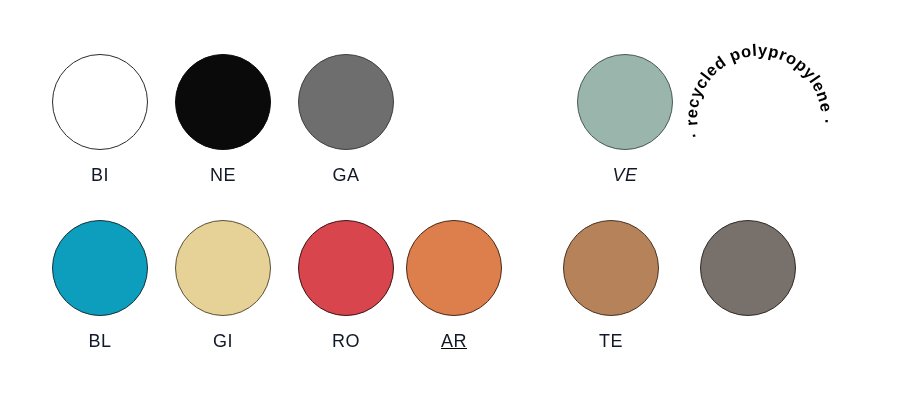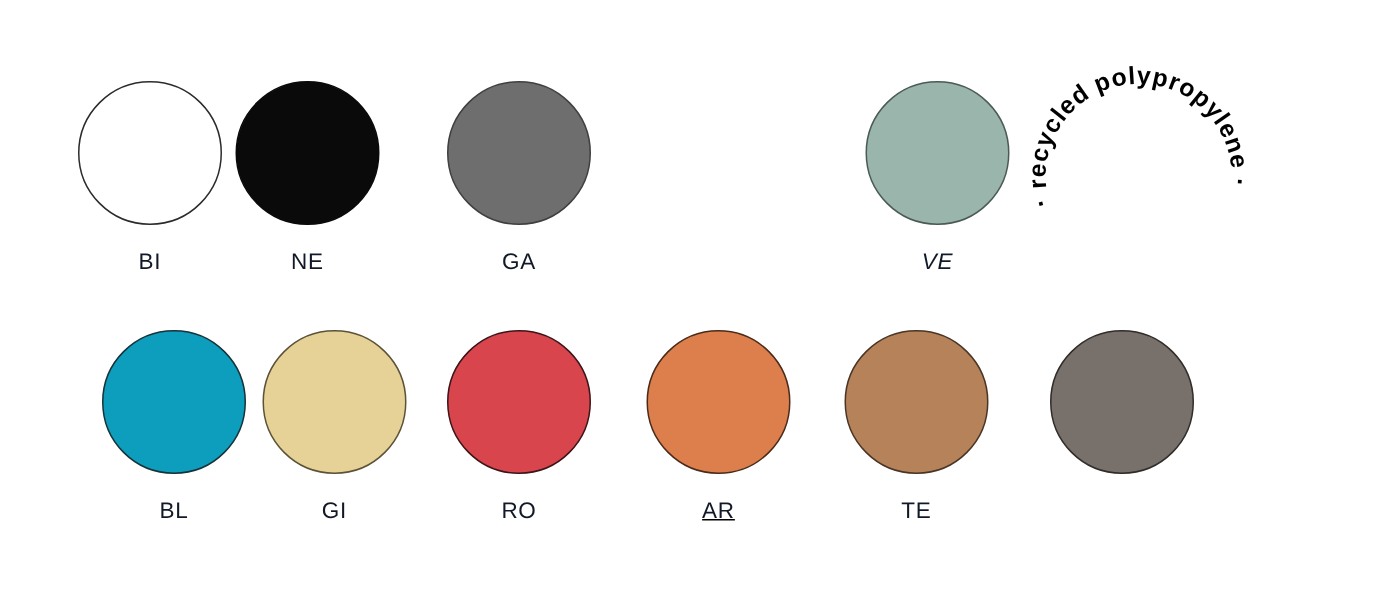--- a/index.html
+++ b/index.html
@@ -47,21 +47,21 @@
     height: 96px;
     margin: 12px auto 0 auto;
     border-radius: 50%;
     box-sizing: border-box;
     border: 1px solid #262626;
   }
 
   .swatch-label {
     margin-top: 12px;
     font-family: "Liberation Sans", sans-serif;
-    font-size: 15px;
+    font-size: 18px;
     font-weight: 400;
     letter-spacing: 0.5px;
     color: #111827;
     line-height: 26px;
   }
 
   #recycled-badge {
     position: absolute;
     left: 680px;
     top: 38px;
@@ -85,56 +85,56 @@
 
 <div id="palette-board">
 
   <div class="swatch-row" id="swatch-row-top">
 
     <div class="swatch-item" style="left:40px;">
       <div class="swatch-disc" style="background:#ffffff;border-color:#2b2b2b;"></div>
       <div class="swatch-label">BI</div>
     </div>
 
-    <div class="swatch-item" style="left:145px;">
+    <div class="swatch-item" style="left:163px;">
       <div class="swatch-disc" style="background:#0a0a0a;border-color:#0a0a0a;"></div>
       <div class="swatch-label">NE</div>
     </div>
 
     <div class="swatch-item" style="left:286px;">
       <div class="swatch-disc" style="background:#6e6e6e;border-color:#3f3f3f;"></div>
       <div class="swatch-label">GA</div>
     </div>
 
 
     <div class="swatch-item" style="left:565px;font-style:italic;">
       <div class="swatch-disc" style="background:#9ab5ab;border-color:#4a5a54;"></div>
       <div class="swatch-label">VE</div>
     </div>
 
   </div>
 
   <div class="swatch-row" id="swatch-row-bottom">
 
-    <div class="swatch-item" style="left:56px;">
+    <div class="swatch-item" style="left:40px;">
       <div class="swatch-disc" style="background:#0d9ebd;border-color:#16323a;"></div>
       <div class="swatch-label">BL</div>
     </div>
 
     <div class="swatch-item" style="left:286px;">
       <div class="swatch-disc" style="background:#d8454c;border-color:#3d1417;"></div>
       <div class="swatch-label">RO</div>
     </div>
 
     <div class="swatch-item" style="left:163px;">
       <div class="swatch-disc" style="background:#e6d196;border-color:#5c5238;"></div>
       <div class="swatch-label">GI</div>
     </div>
 
-    <div class="swatch-item" style="left:419px;text-decoration:underline;">
+    <div class="swatch-item" style="left:394px;text-decoration:underline;">
       <div class="swatch-disc" style="background:#dd7f4c;border-color:#4a2a18;"></div>
       <div class="swatch-label">AR</div>
     </div>
 
     <div class="swatch-item" style="left:551px;">
       <div class="swatch-disc" style="background:#b5825a;border-color:#4a3524;"></div>
       <div class="swatch-label">TE</div>
     </div>
 
     <div class="swatch-item" style="left:688px;">

